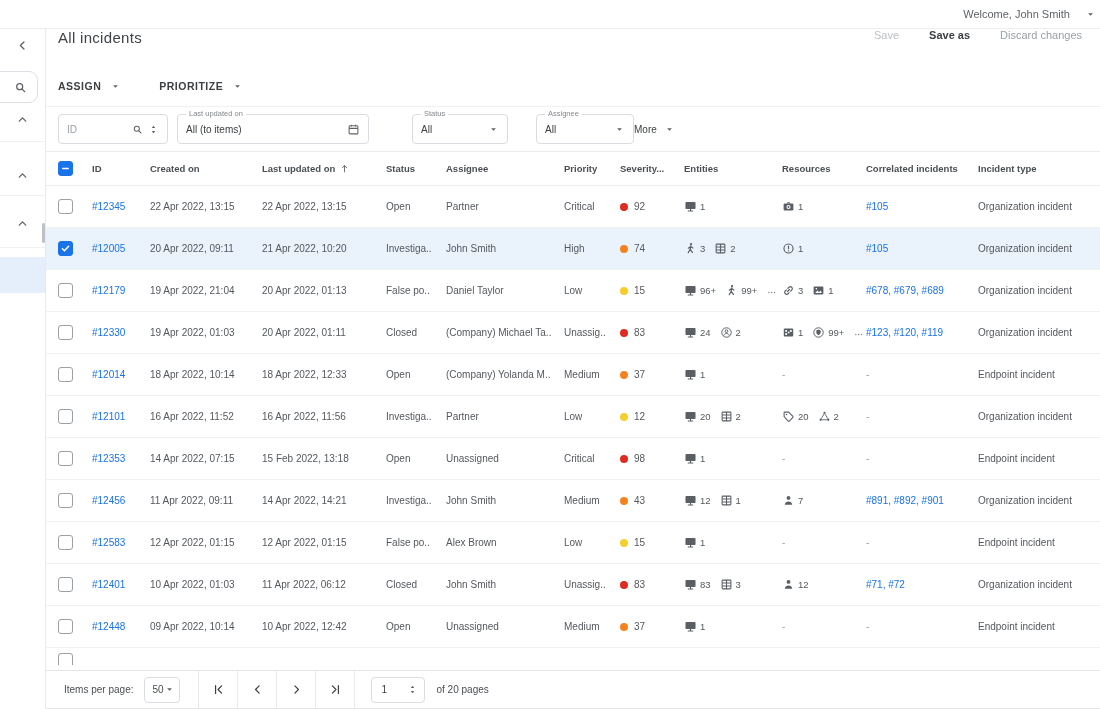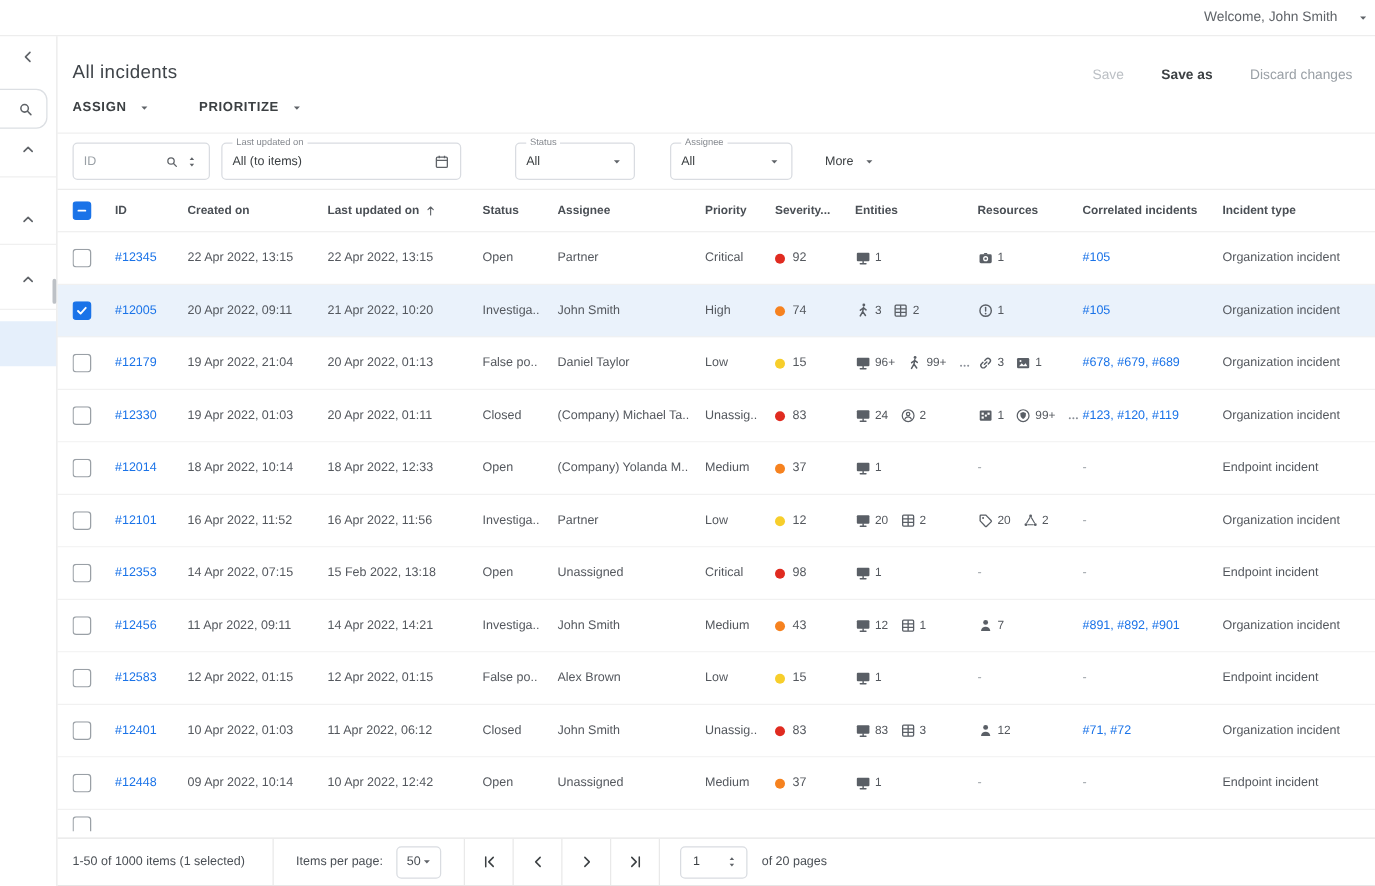--- a/index.html
+++ b/index.html
@@ -26,21 +26,21 @@
   .sb-search{position:absolute;top:42px;left:-12px;width:50px;height:32px;border:1px solid #dcdfe3;
              border-radius:9px;display:flex;align-items:center;justify-content:flex-end;padding-right:10px;background:#fff}
   .sb-chev{position:absolute;left:0;right:0;display:flex;justify-content:center;cursor:pointer}
   .sb-div{position:absolute;left:0;right:0;height:1px;background:#f0f0f0}
   .sb-hl{position:absolute;left:0;right:0;top:228px;height:36px;background:#e5effb}
   .sb-thumb{position:absolute;right:0;top:194px;width:3px;height:20px;background:#bdc1c6;border-radius:2px}
 
   .main{flex:1;min-width:0;display:flex;flex-direction:column}
 
   
-  .page-head{height:37px;display:flex;align-items:flex-end;padding:0 18px 0 12px}
+  .page-head{height:37px;display:flex;align-items:flex-start;padding:0 18px 0 12px}
   .title{font-size:15px;color:#3f4449;letter-spacing:.3px}
   .head-actions{margin-left:auto;display:flex;gap:30px;font-size:11px;align-items:center}
   .ha-save{color:#bcc0c5;cursor:default}
   .ha-saveas{color:#3c4043;font-weight:700;cursor:pointer}
   .ha-discard{color:#9aa0a6;cursor:pointer}
 
   
   .bulk{height:41px;display:flex;align-items:center;gap:38px;padding:0 12px;border-bottom:1px solid #f0f0f0}
   .btn-primary{background:var(--accent);color:#fff;border:none;border-radius:15px;height:27px;
                padding:0 16px;display:flex;align-items:center;gap:9px;font-size:10.5px;font-weight:700;
@@ -54,21 +54,21 @@
   .filterbar{height:45px;display:flex;align-items:center;padding:0 12px;border-bottom:1px solid #ececec}
   .field{position:relative;height:30px;border:1px solid #d9dce1;border-radius:4px;display:flex;
          align-items:center;padding:0 8px;font-size:10px;color:#3c4043;background:#fff}
   .flabel{position:absolute;top:-6px;left:8px;background:#fff;padding:0 3px;font-size:7.5px;color:#85898f;white-space:nowrap}
   .f-id{width:110px;gap:5px}
   .f-id input{border:none;outline:none;flex:1;min-width:0;font-size:10px;font-family:inherit;color:#3c4043}
   .f-id input::placeholder{color:#9aa0a6}
   .f-date{width:192px;margin-left:9px;justify-content:space-between}
   .f-status{width:96px;margin-left:43px;justify-content:space-between}
   .f-assignee{width:98px;margin-left:28px;justify-content:space-between}
-  .f-more{margin-left:26px;display:flex;align-items:center;gap:7px;font-size:10px;color:#3c4043;cursor:pointer}
+  .f-more{display:flex;align-items:center;gap:7px;font-size:10px;color:#3c4043;cursor:pointer}
 
   
   .table{--cols:34px 58px 112px 124px 60px 118px 56px 64px 98px 84px 112px minmax(0,1fr)}
   .thead{display:grid;grid-template-columns:var(--cols);height:34px;align-items:center;
          padding-left:12px;border-bottom:1px solid #ececec;font-size:9.5px;font-weight:700;color:#4a4f55}
   .thead .th{display:flex;align-items:center;gap:4px;white-space:nowrap;overflow:hidden;cursor:pointer}
   .row{display:grid;grid-template-columns:var(--cols);height:42px;align-items:center;padding-left:12px;
        border-bottom:1px solid #f1f1f1;font-size:10px;color:#54585e;background:#fff}
   .row.sel{background:var(--selected-row)}
   .cell{white-space:nowrap;overflow:hidden;padding-right:6px;display:flex;align-items:center;gap:6px}
@@ -844,21 +844,20 @@
  </div>
         </div>
       <div class="row partial">
         <div class="cell">
             <span class="cb"></span>
           </div>
       </div>
     </div>
 
     <div class="pagination">
-      <div class="pg-sec pg-summary">1-50 of 1000 items (1 selected)</div>
       <div class="pg-sec pg-ipp">
         <span>Items per page:</span>
         <span class="pg-select">
           <span>50</span>
           <span class="icn sm caret">
               <svg viewBox="0 0 16 16">
                 <path d="M4.5 6.2l3.5 3.6 3.5-3.6z" fill="currentColor"></path>
               </svg>
             </span>
         </span>

